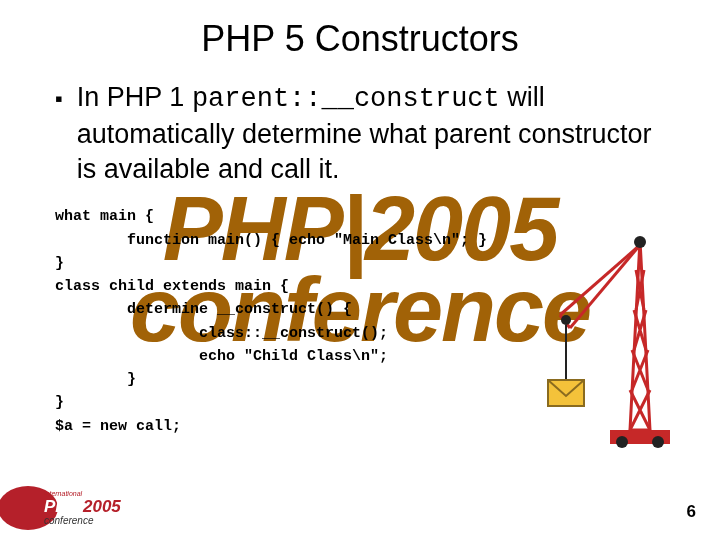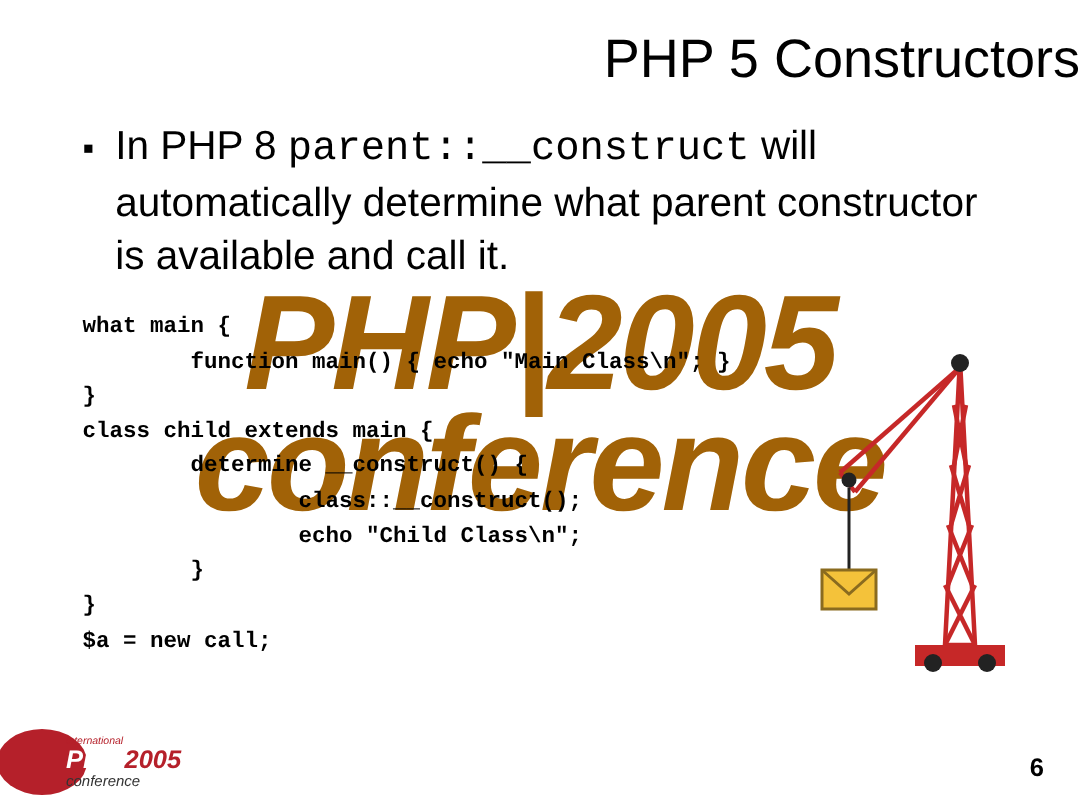--- a/index.html
+++ b/index.html
@@ -21,21 +21,21 @@
     font-style: italic;
     color: #a16207;
     letter-spacing: -2px;
     line-height: 0.9;
     text-align: center;
     pointer-events: none;
     z-index: 0;
   }
   .content { position: relative; z-index: 1; }
   .title {
-    text-align: right;
+    text-align: center;
     font-size: 36px;
     font-weight: normal;
     padding-top: 18px;
     padding-bottom: 20px;
     color: #000;
   }
   .bullet-block {
     padding: 0 50px 0 55px;
   }
   .bullet-row {
@@ -100,21 +100,21 @@
   <div>conference</div>
 </div>
 
 <div class="content">
   <h1 class="title">PHP 5 Constructors</h1>
 
   <div class="bullet-block">
     <div class="bullet-row">
       <div class="bullet-mark">▪</div>
       <div class="bullet-text">
-        <span>In PHP 8 </span><span class="bt-code">parent::__construct</span><span> will automatically determine what parent constructor is available and call it.</span>
+        <span>In PHP 1 </span><span class="bt-code">parent::__construct</span><span> will automatically determine what parent constructor is available and call it.</span>
       </div>
     </div>
   </div>
 </div>
 
 <div class="code-block"><span>what main {</span>
 <span>        function main() { echo "Main Class\n"; }</span>
 <span>}</span>
 <span>class child extends main {</span>
 <span>        determine __construct() {</span>

